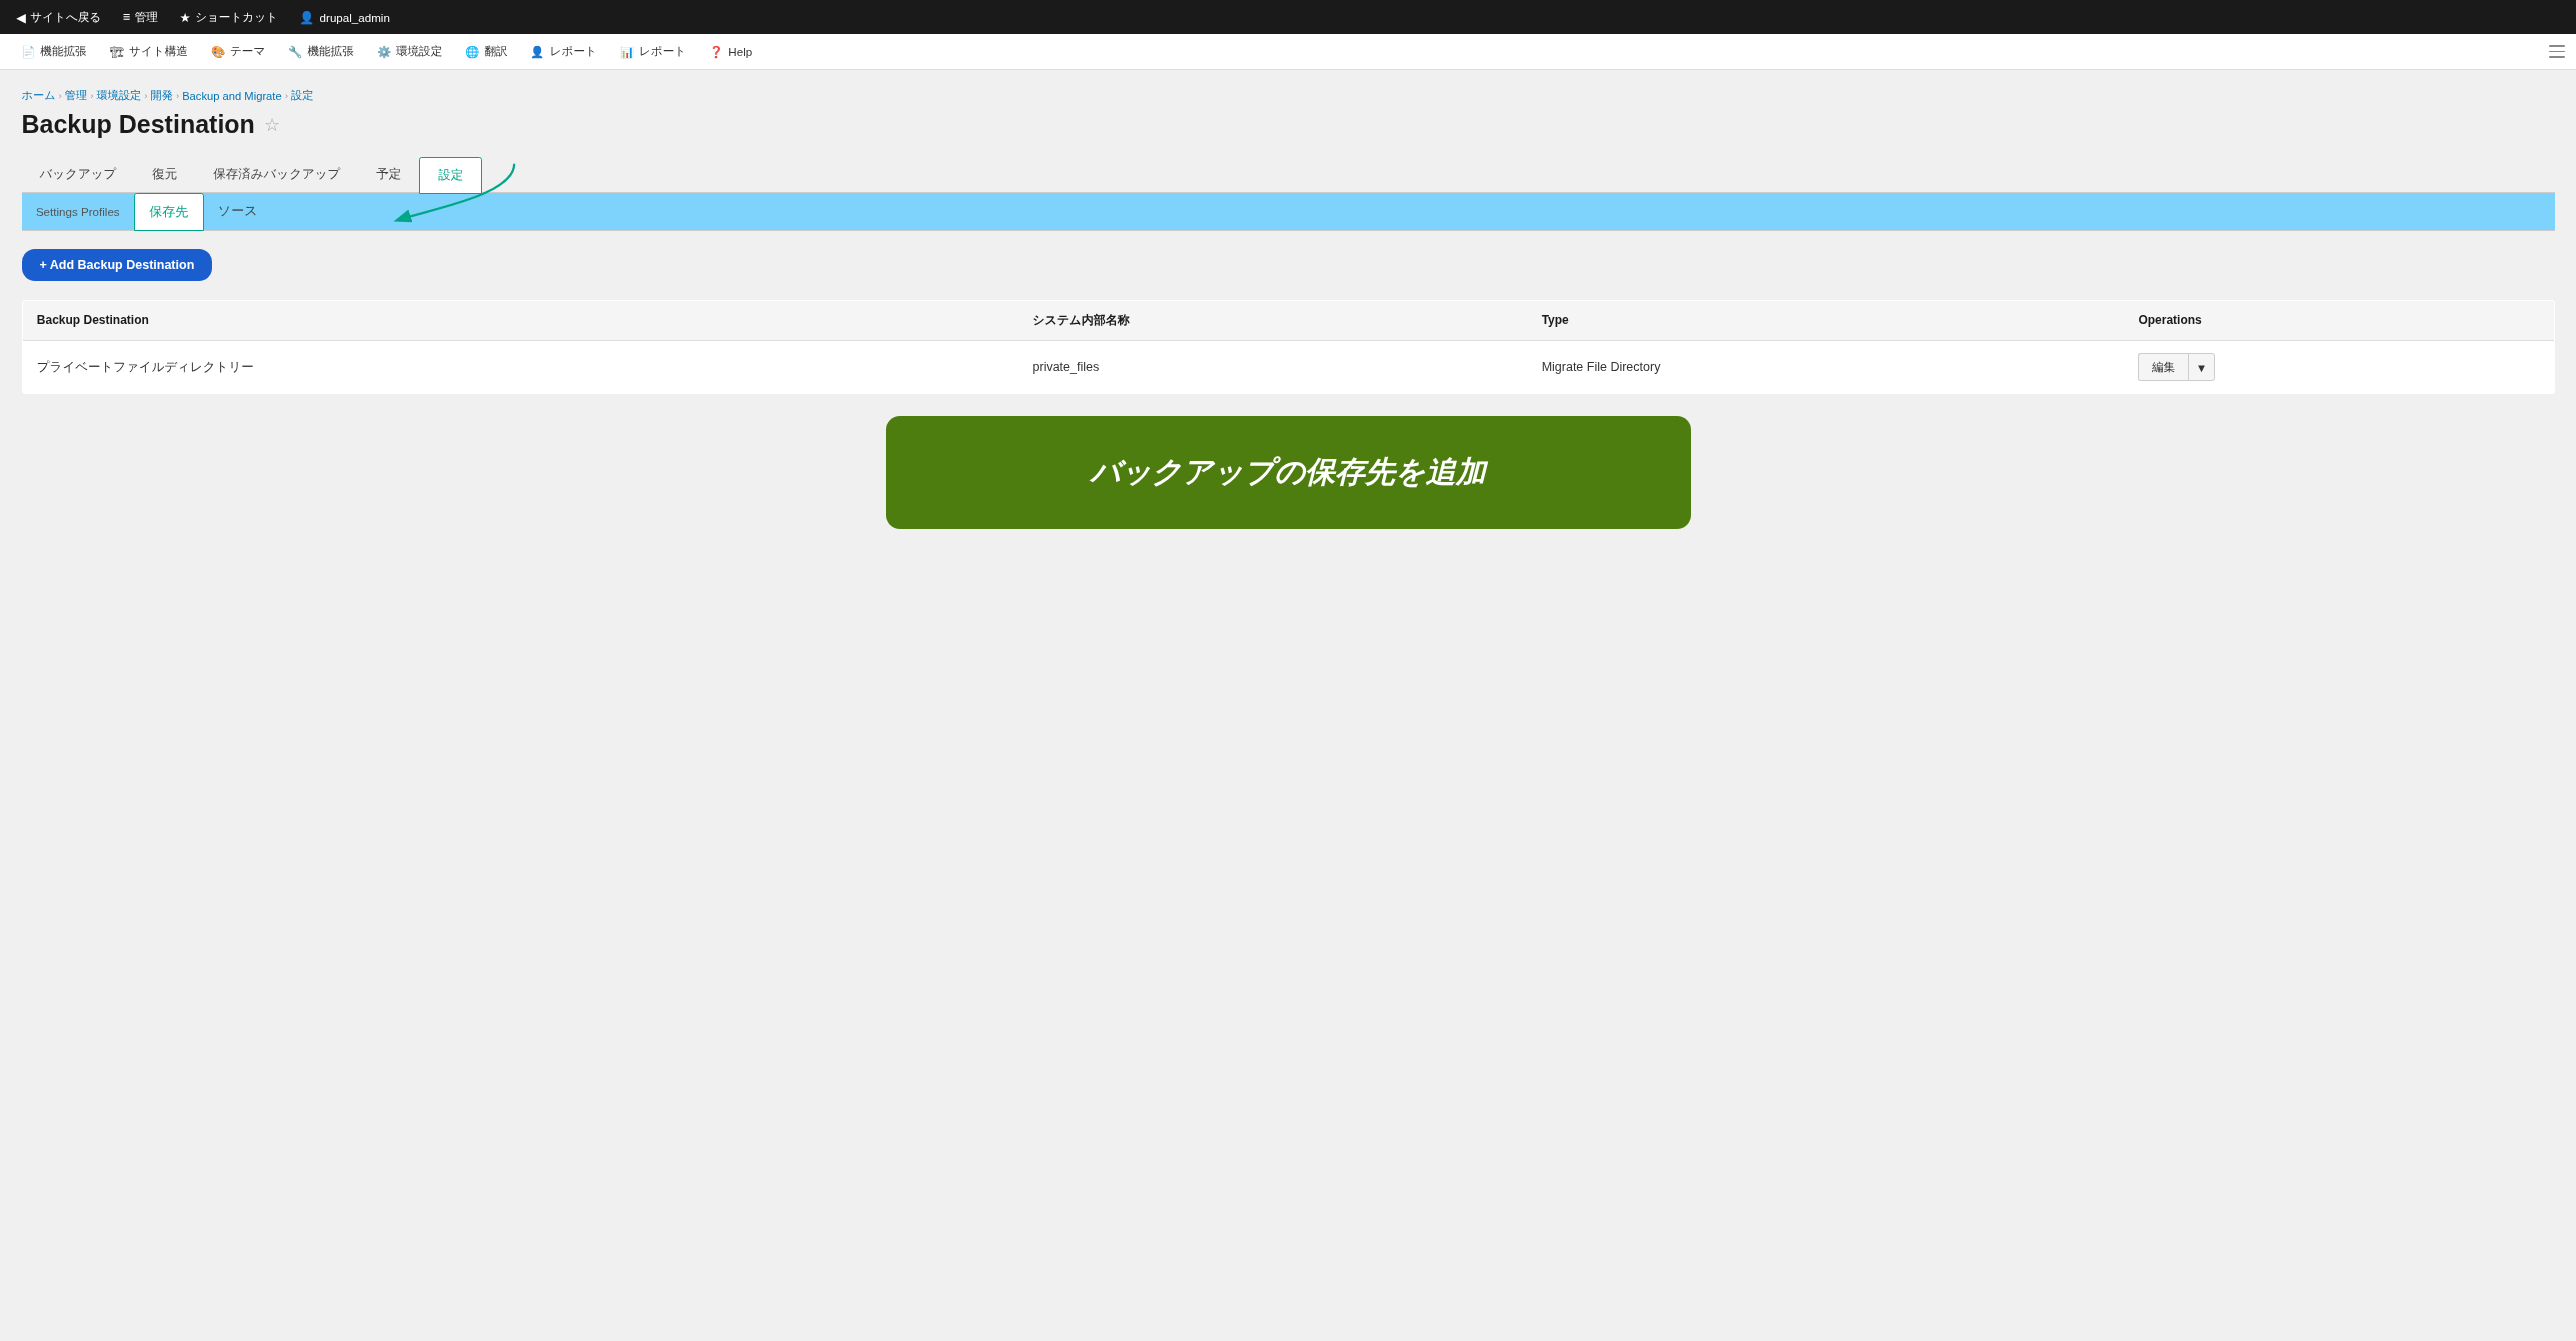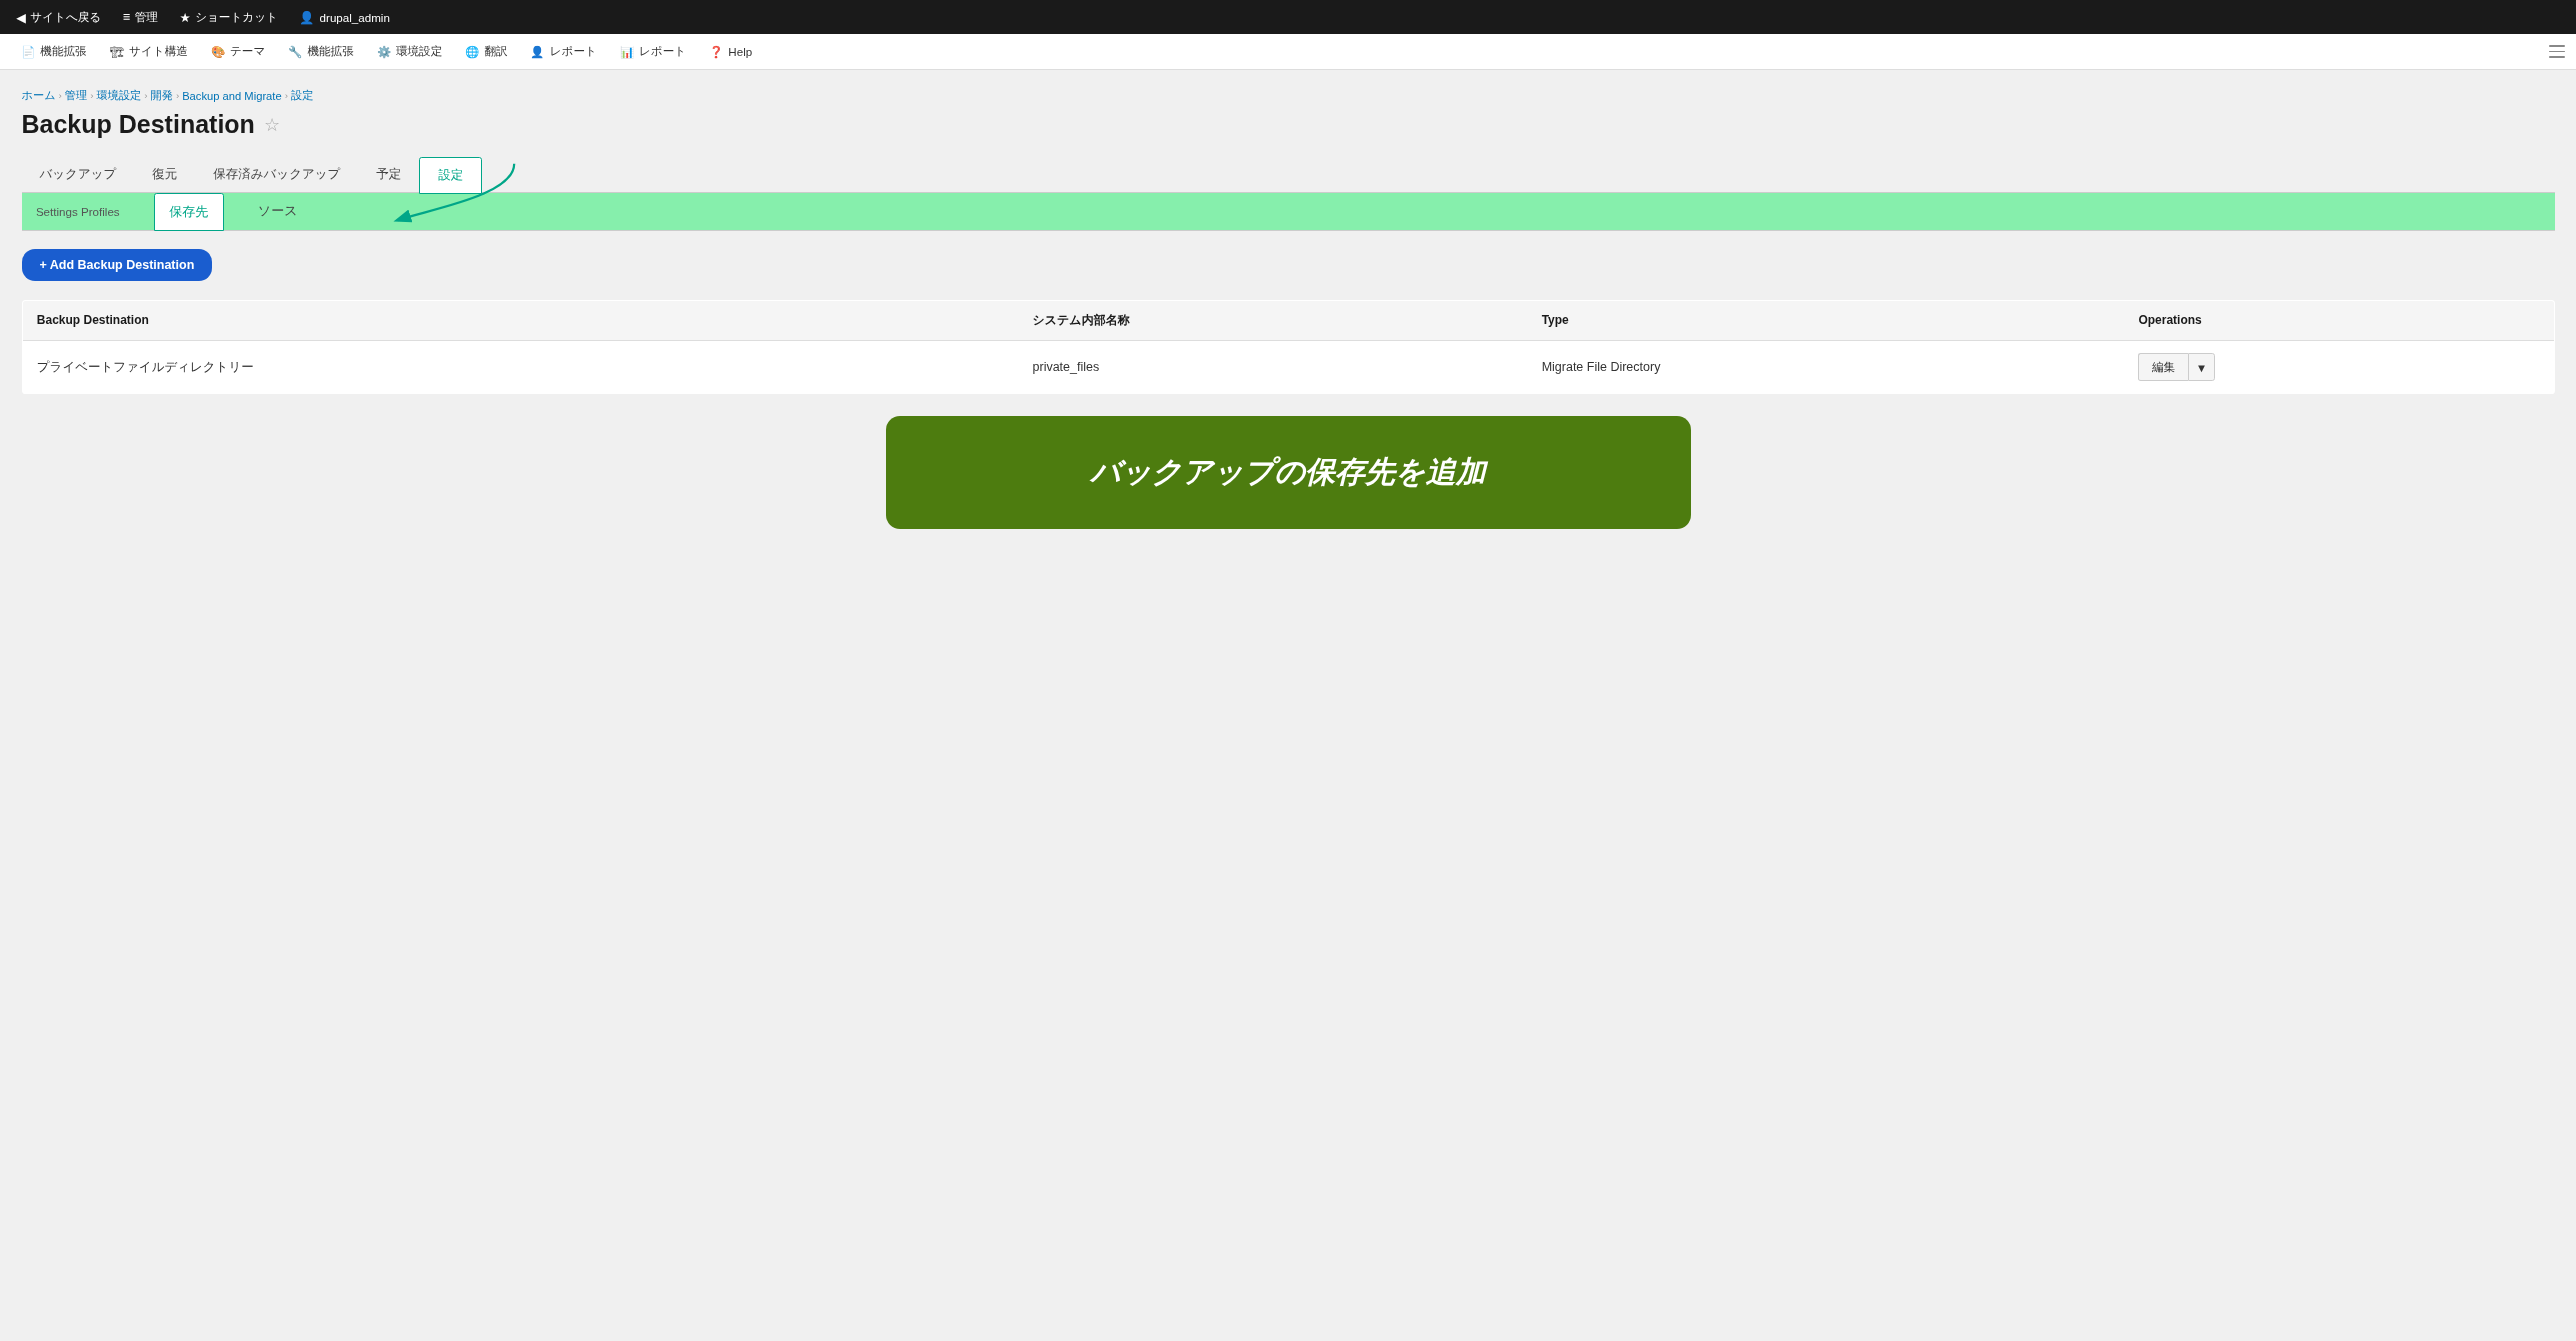--- a/index.html
+++ b/index.html
@@ -380,21 +380,21 @@
         <defs>
           <marker id="arrowhead1" markerWidth="8" markerHeight="6" refX="6" refY="3" orient="auto">
             <polygon points="0 0, 8 3, 0 6" fill="#00a688"></polygon>
           </marker>
         </defs>
         <path d="M 210 5 C 210 40, 120 55, 80 68" stroke="#00a688" stroke-width="2.5" fill="none" marker-end="url(#arrowhead1)"></path>
       </svg>
     </div>
 
     
-    <div class="tabs-secondary" style="background:#86efac; border-bottom:1.8px solid #ccc; padding: 0 0 0 9px; display:flex; align-items:center;gap:20px;">
+    <div class="tabs-secondary" style="background:#7dd3fc; border-bottom:1.8px solid #ccc; padding: 0 0 0 9px; display:flex; align-items:center;">
       <span class="settings-label">Settings Profiles</span>
       <div class="tab-secondary-item active">
         <span>保存先</span>
       </div>
       <div class="tab-secondary-item">
         <span>ソース</span>
       </div>
     </div>
   </div>
 

